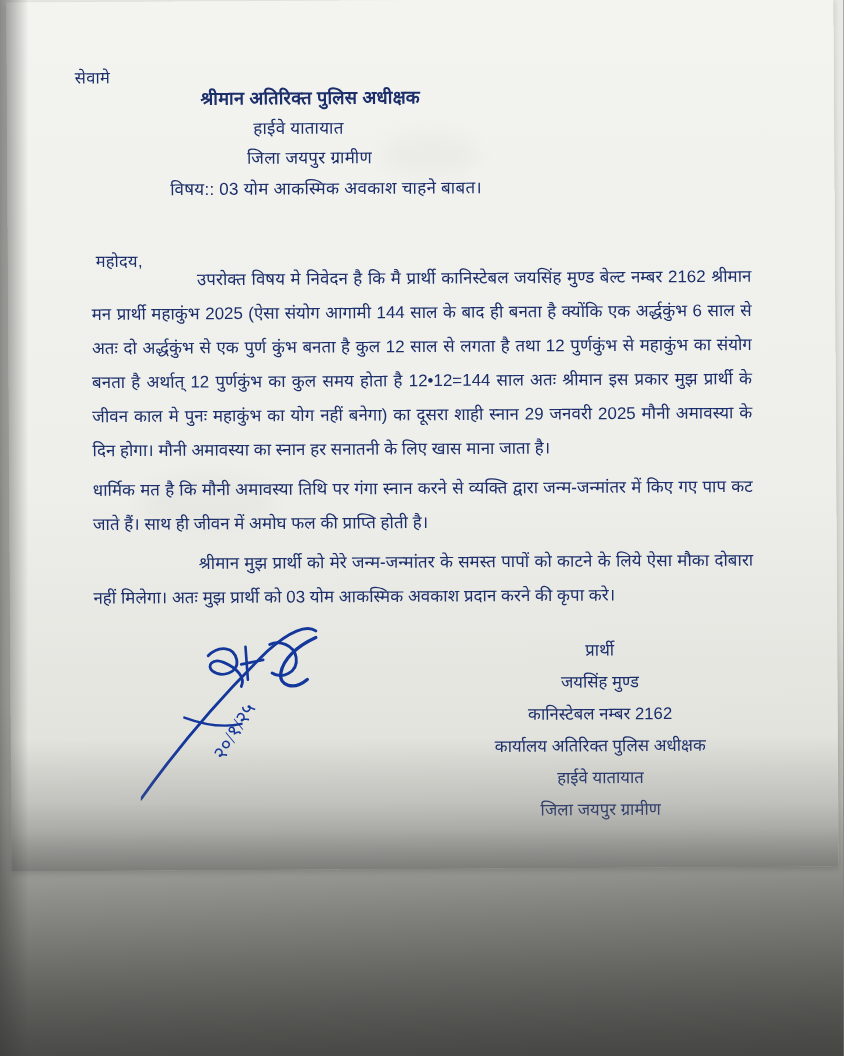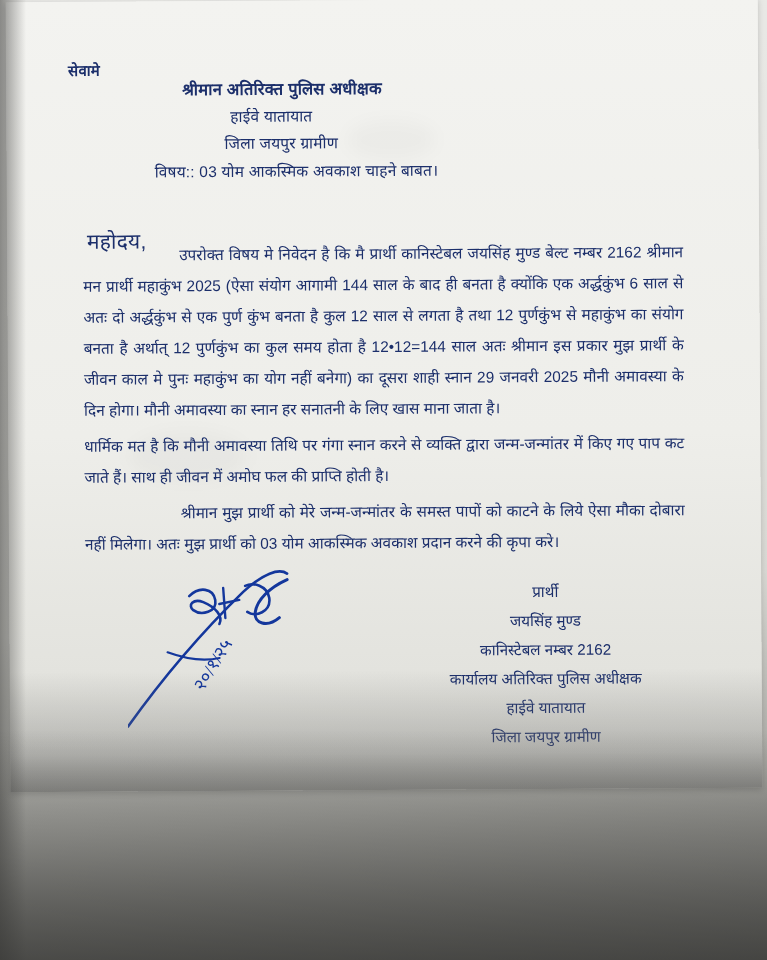--- a/index.html
+++ b/index.html
@@ -64,27 +64,27 @@
   }
   .ink {
     color: #1c2f6b;
   }
   .line {
     position: absolute;
     white-space: nowrap;
     font-size: 15.5px;
     letter-spacing: 0.2px;
   }
-  .hdr-to    { left: 62px;  top: 58px;  font-size: 15px; font-weight: bold; }
+  .hdr-to    { left: 62px;  top: 58px;  font-size: 15px; }
   .hdr-1     { left: 176px; top: 76px;  font-size: 16.5px; font-weight: 600; }
   .hdr-2     { left: 224px; top: 104px; font-size: 15.5px; }
   .hdr-3     { left: 218px; top: 131px; font-size: 15.5px; }
   .subject   { left: 148px; top: 159px; font-size: 15.5px; }
 
-  .salutation{ left: 80px;  top: 225px; font-size: 21px; }
+  .salutation{ left: 80px;  top: 225px; font-size: 15px; }
 
   .body-wrap {
     position: absolute;
     left: 76px;
     top: 238px;
     width: 600px;
   }
   .p {
     margin: 0 0 0 0;
     font-size: 15.4px;

